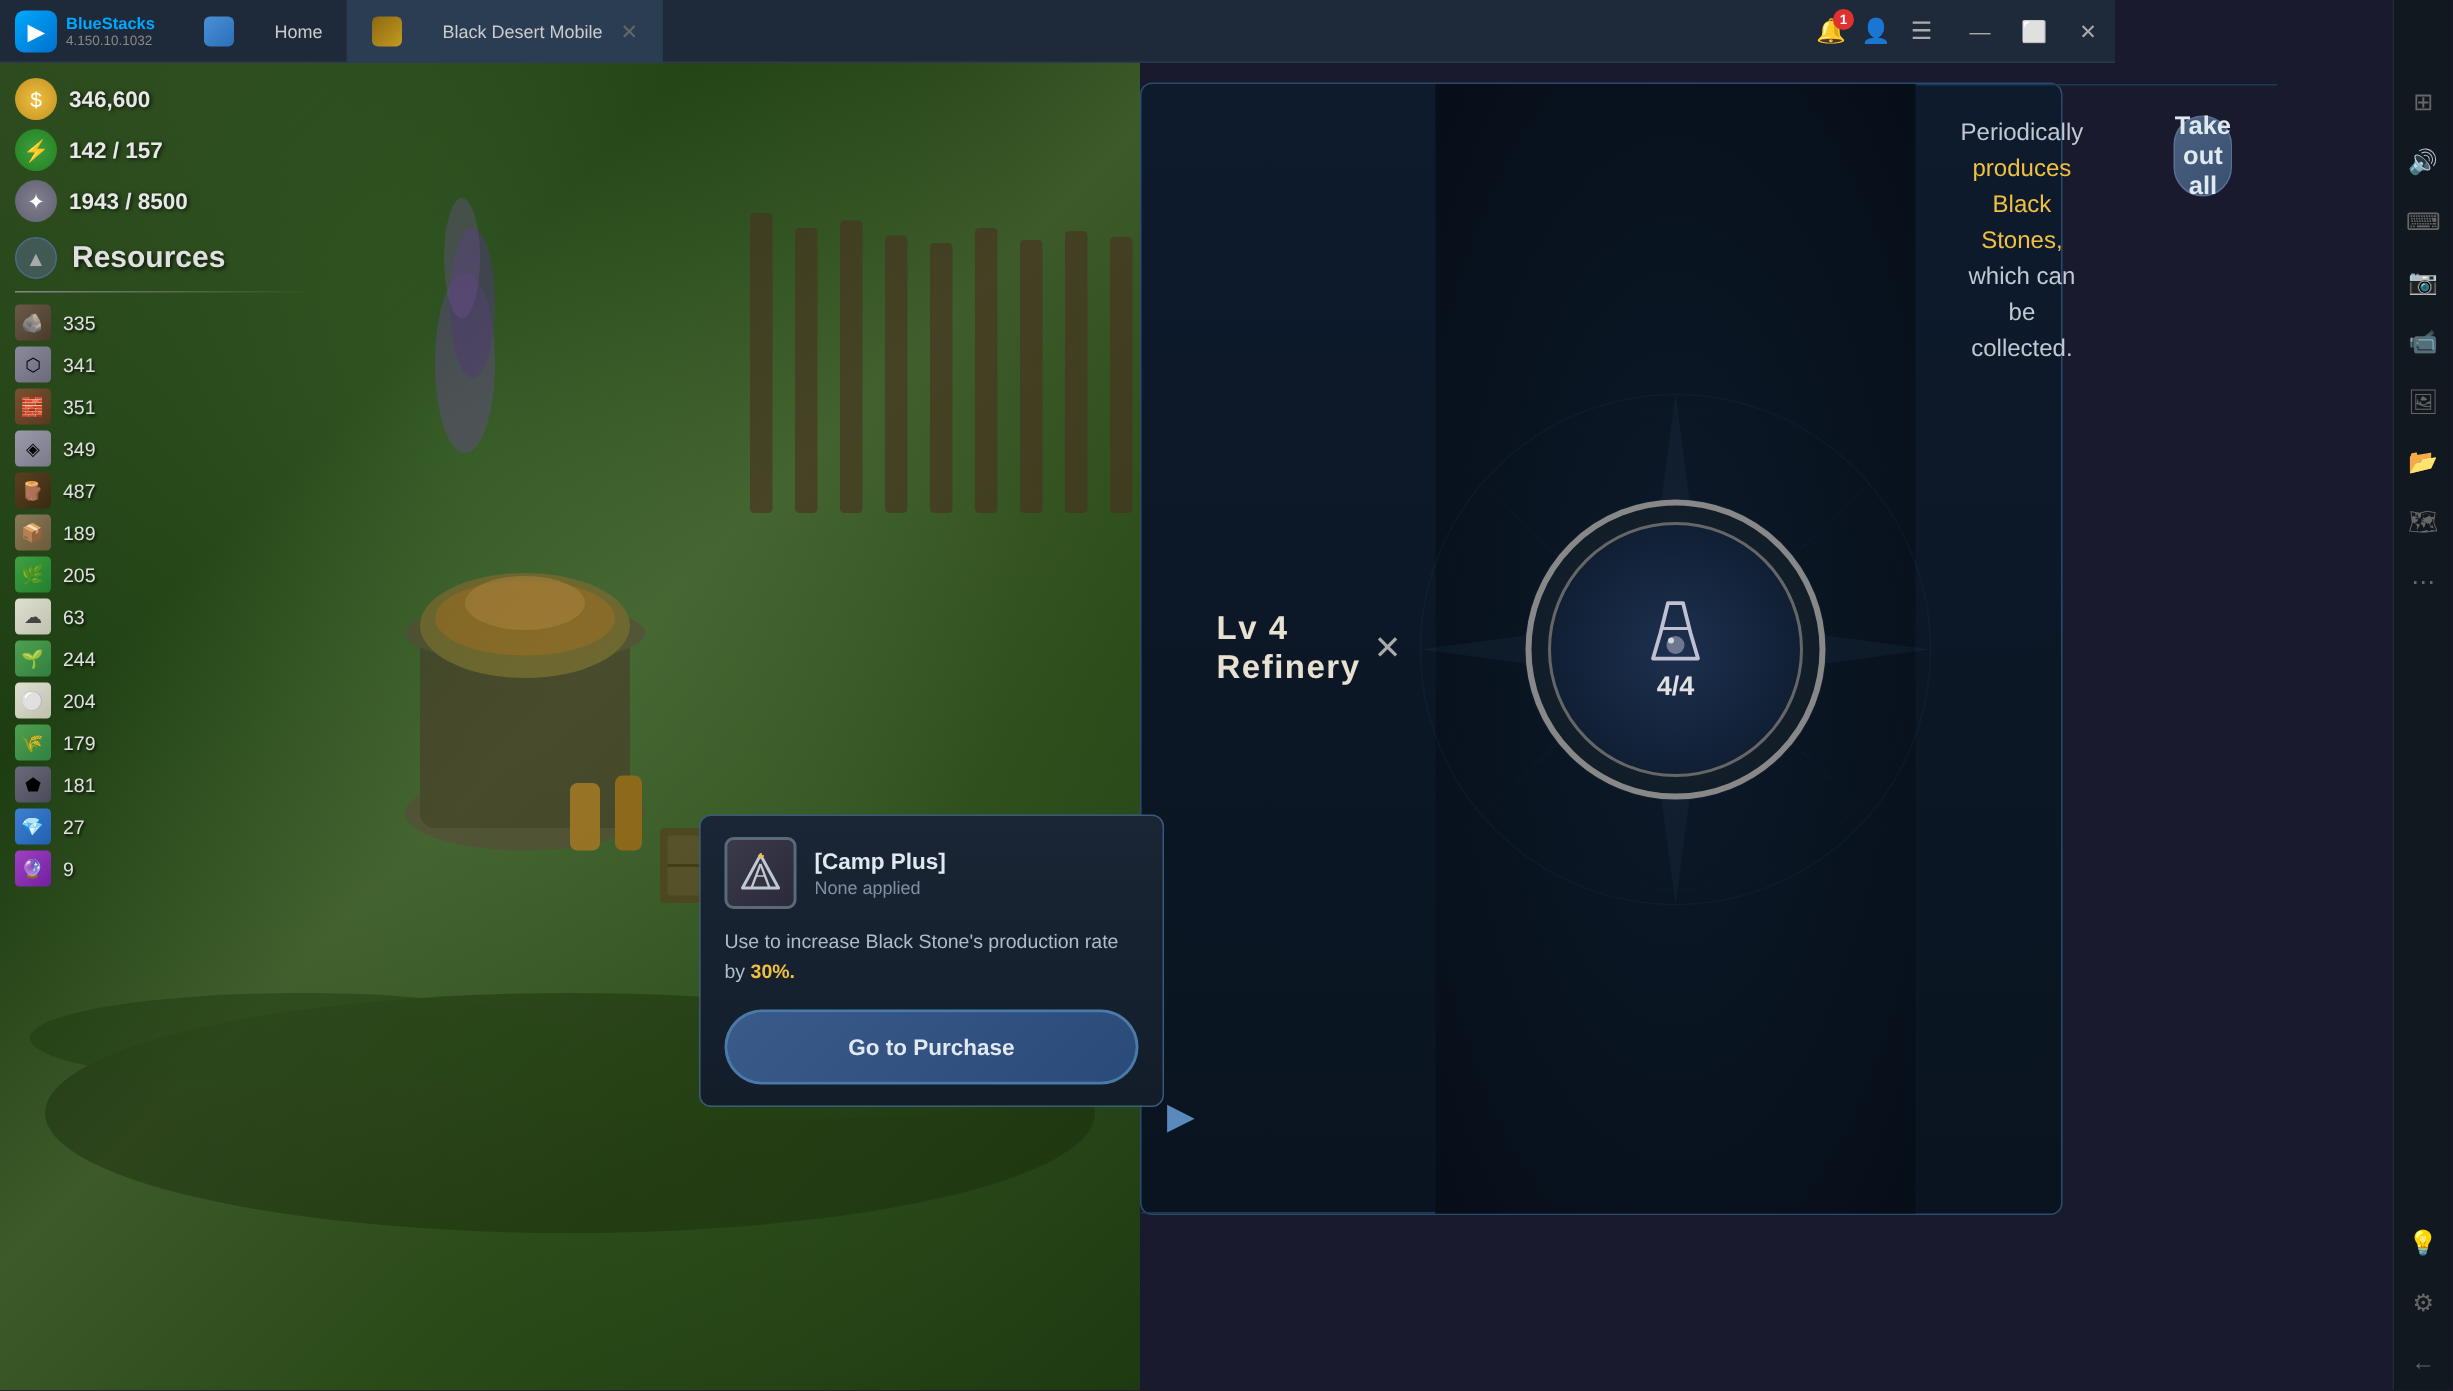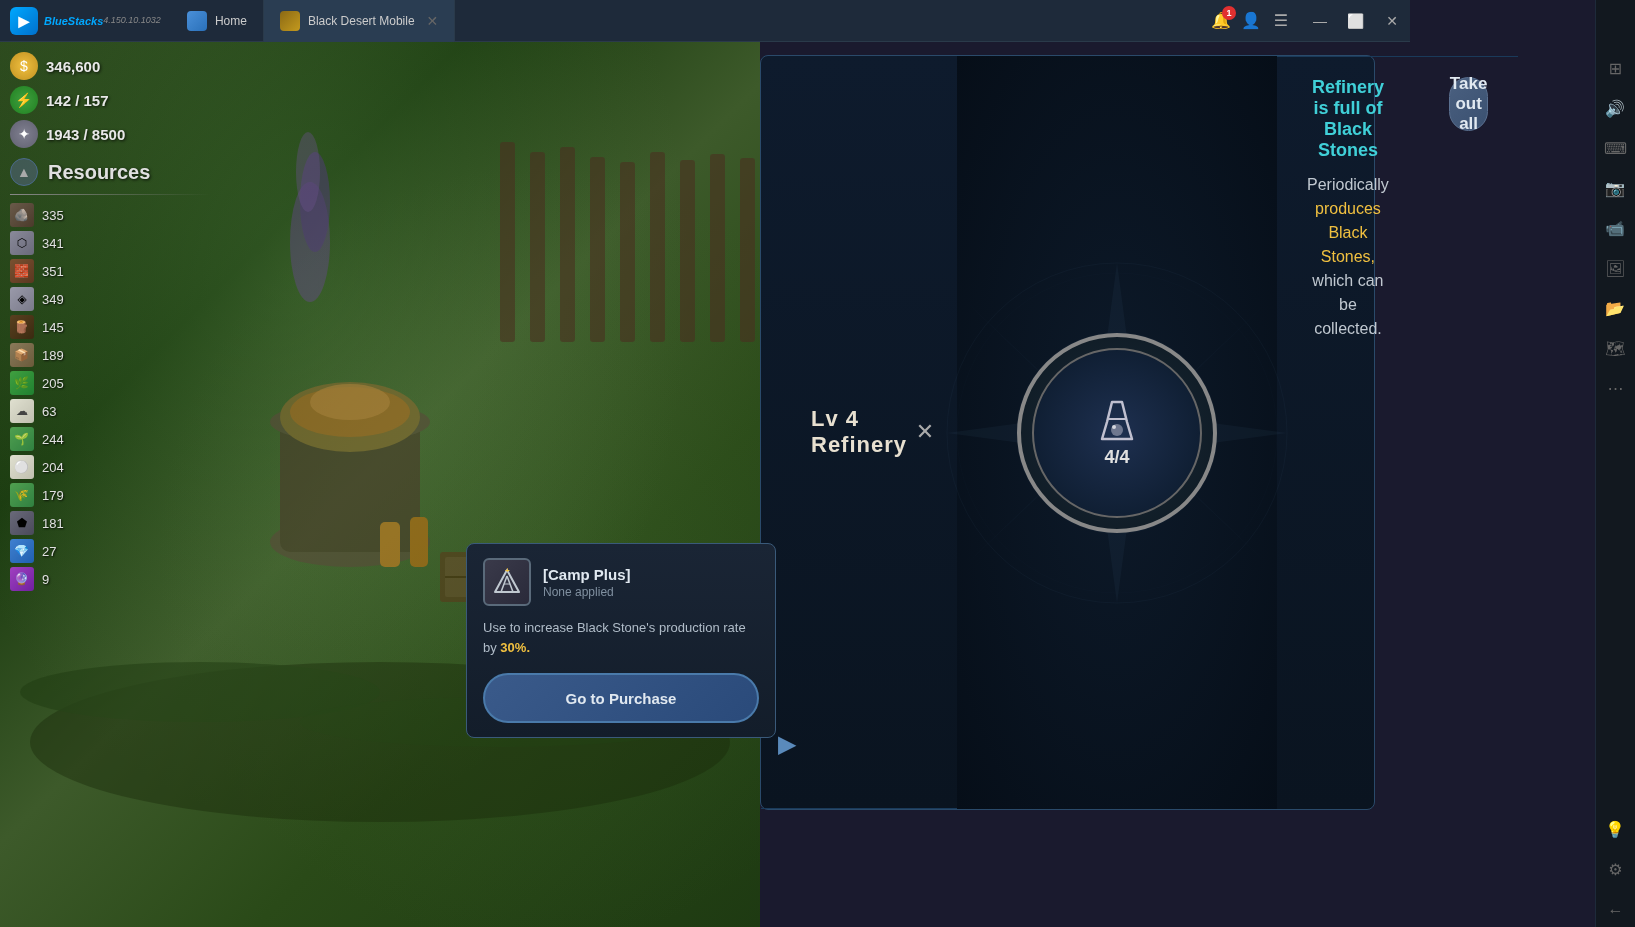--- a/index.html
+++ b/index.html
@@ -61,22 +61,21 @@
       display: flex;
       align-items: center;
       justify-content: center;
       color: white;
       font-size: 14px;
       font-weight: bold;
     }
 
     .bs-logo-text {
       display: flex;
-      flex-direction: row;
-      font-style: italic;
+      flex-direction: column;
     }
 
     .bs-name {
       color: #00a8ff;
       font-size: 11px;
       font-weight: bold;
     }
 
     .bs-version {
       color: #888;
@@ -104,20 +103,21 @@
       background: linear-gradient(135deg, #4a90d9, #2a70b9);
     }
 
     .tab-icon.game {
       background: linear-gradient(135deg, #8b6914, #c49a1e);
     }
 
     .tab-label {
       color: #ccc;
       font-size: 12px;
+      margin-left: 19px;
     }
 
     .tab-close {
       color: #666;
       font-size: 14px;
       margin-left: 4px;
       cursor: pointer;
     }
 
     .bar-spacer { flex: 1; }
@@ -674,21 +674,21 @@
     <div class="resource-row">
       <div class="res-icon res-wood">🧱</div>
       <span class="res-value">351</span>
     </div>
     <div class="resource-row">
       <div class="res-icon res-silver">◈</div>
       <span class="res-value">349</span>
     </div>
     <div class="resource-row">
       <div class="res-icon res-logs">🪵</div>
-      <span class="res-value">145</span>
+      <span class="res-value">487</span>
     </div>
     <div class="resource-row">
       <div class="res-icon res-bundle">📦</div>
       <span class="res-value">189</span>
     </div>
     <div class="resource-row">
       <div class="res-icon res-leaf">🌿</div>
       <span class="res-value">205</span>
     </div>
     <div class="resource-row">
@@ -760,21 +760,20 @@
               <circle cx="22" cy="30" r="2" fill="white" opacity="0.7"></circle>
             </svg>
             <span class="slot-count">4/4</span>
           </div>
         </div>
       </div>
     </div>
   </div>
 
   <div class="info-section">
-    <div class="info-title">Refinery is full of Black Stones</div>
     <div class="info-desc">
       <span>Periodically</span>
       <span class="highlight">produces Black Stones,</span>
       <br>
       <span>which can be collected.</span>
     </div>
   </div>
 
   <div class="buttons-section">
     <button class="btn-take-all">Take out all</button>

